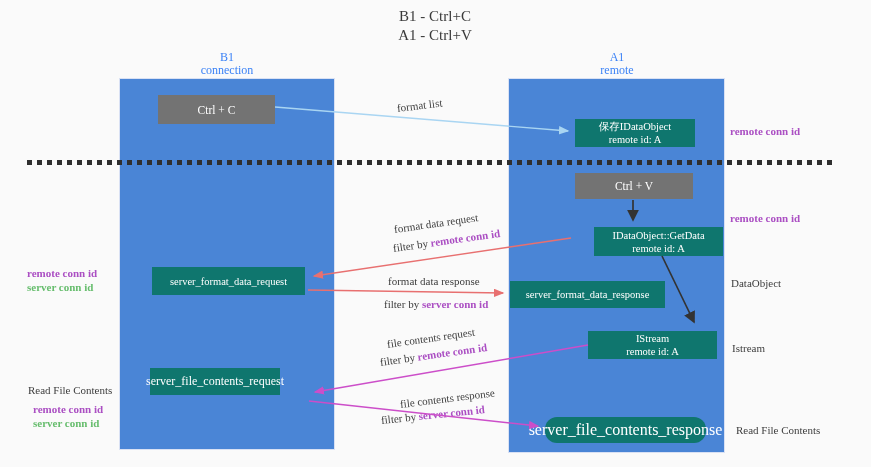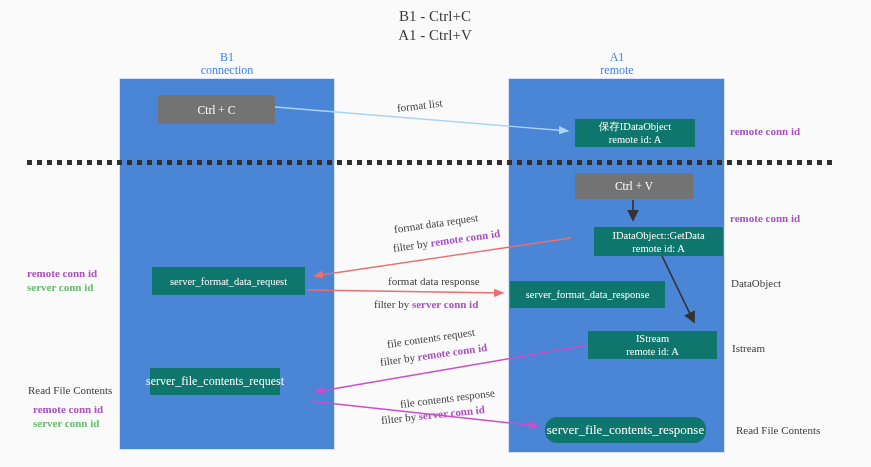--- a/index.html
+++ b/index.html
@@ -94,21 +94,21 @@
 
   <div class="node orange" style="left:588px; top:331px; width:129px; height:28px;">
     <span class="main2">IStream</span>
     <span class="sub">remote id: A</span>
   </div>
 
   <div class="node orange" style="left:150px; top:368px; width:130px; height:27px; font-size:12px;">
     <span>server_file_contents_request</span>
   </div>
 
-  <div class="node orange" style="left:545px; top:417px; width:161px; height:26px; font-size:13px;border-radius:12px;">
+  <div class="node orange" style="left:545px; top:417px; width:161px; height:26px; font-size:16px;border-radius:12px;">
     <span>server_file_contents_response</span>
   </div>
 
   <div class="lbl purple" style="left:730px; top:125px;">remote conn id</div>
   <div class="lbl purple" style="left:730px; top:212px;">remote conn id</div>
   <div class="lbl" style="left:731px; top:237px;margin-top:40px;">DataObject</div>
   <div class="lbl" style="left:732px; top:342px;">Istream</div>
   <div class="lbl" style="left:736px; top:424px;">Read File Contents</div>
 
   <div class="lbl purple" style="left:27px; top:267px;">remote conn id</div>
@@ -118,21 +118,21 @@
   <div class="lbl greent" style="left:33px; top:417px;">server conn id</div>
 
   <div class="lbl rot7" style="left:397px; top:102px;">format list</div>
 
   <div class="lbl rot8" style="left:394px; top:223px;">format data request</div>
   <div class="lbl rot8" style="left:393px; top:242px;">
     <span>filter by </span><span class="purple">remote conn id</span>
   </div>
 
   <div class="lbl" style="left:388px; top:275px;">format data response</div>
-  <div class="lbl" style="left:374px; top:298px;">
+  <div class="lbl" style="left:384px; top:298px;">
     <span>filter by </span><span class="purple">server conn id</span>
   </div>
 
   <div class="lbl rot8" style="left:387px; top:338px;">file contents request</div>
   <div class="lbl rot8" style="left:380px; top:356px;">
     <span>filter by </span><span class="purple">remote conn id</span>
   </div>
 
   <div class="lbl rot7" style="left:400px; top:398px;">file contents response</div>
   <div class="lbl rot6" style="left:381px; top:414px;">

